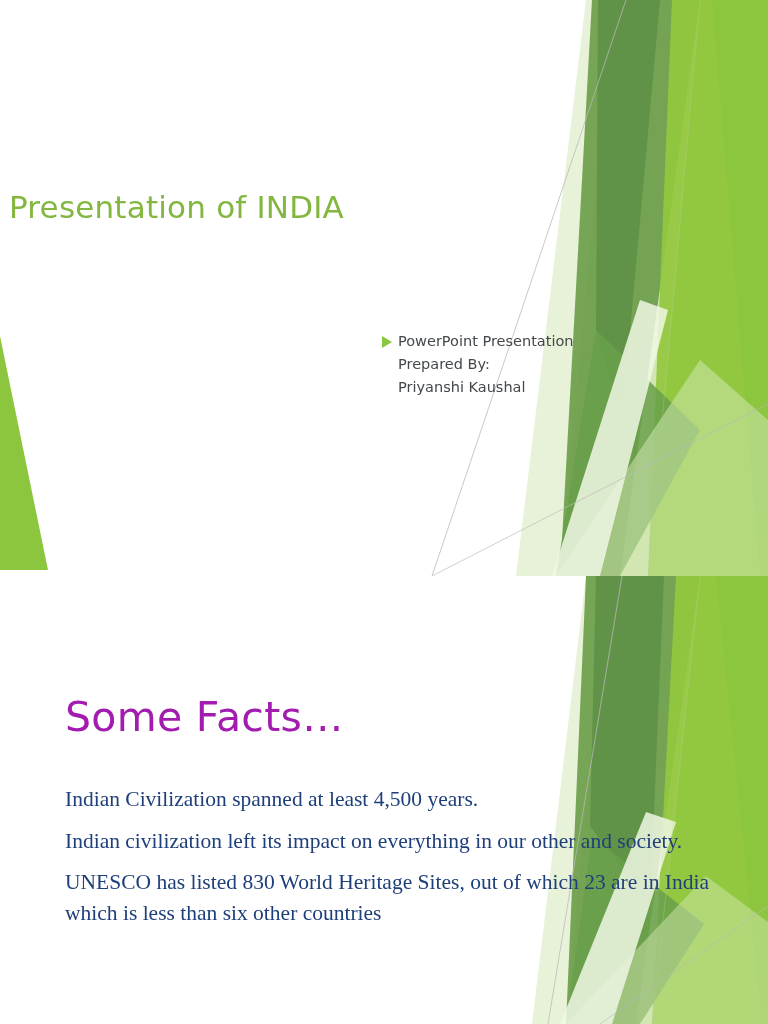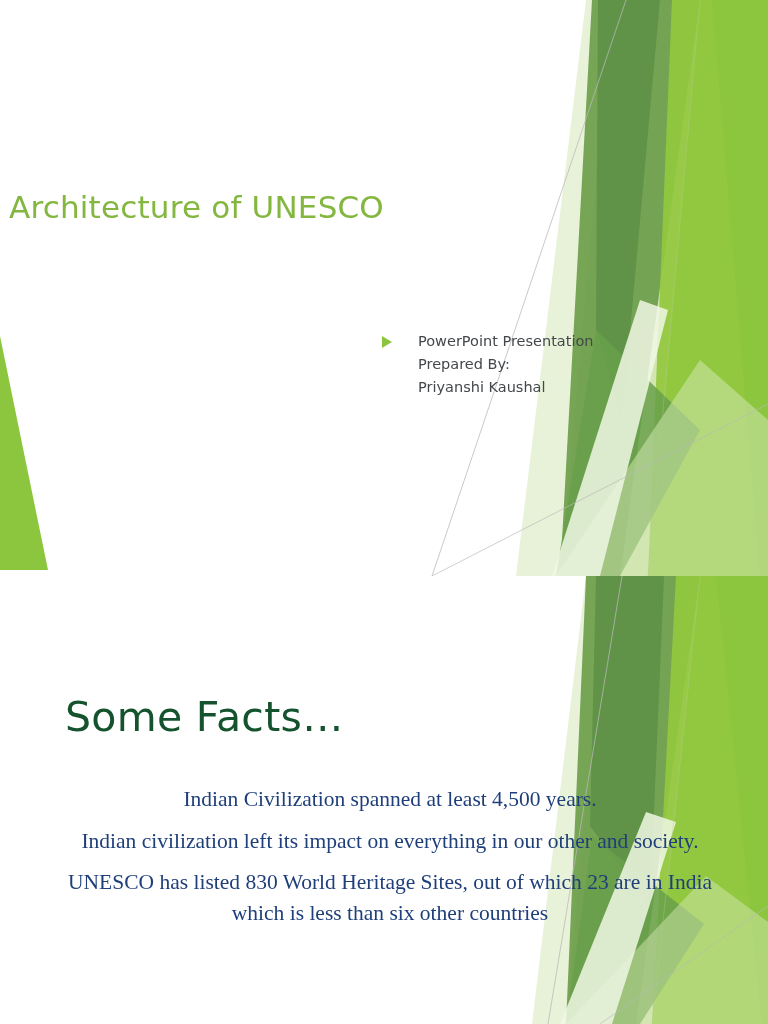--- a/index.html
+++ b/index.html
@@ -54,21 +54,21 @@
     white-space: nowrap;
   }
 
   .subtitle-block {
     position: absolute;
     left: 382px;
     top: 330px;
     width: 290px;
     display: flex;
     align-items: flex-start;
-    gap: 26px;
+    gap: 6px;
   }
   .bullet-tri {
     flex: 0 0 auto;
     margin-top: 6px;
     width: 0;
     height: 0;
     border-top: 6px solid transparent;
     border-bottom: 6px solid transparent;
     border-left: 10px solid #8CC63F;
   }
@@ -82,39 +82,39 @@
 
   
   .title-2 {
     position: absolute;
     left: 65px;
     top: 119px;
     font-family: "DejaVu Sans", sans-serif;
     font-size: 41px;
     font-weight: 400;
     line-height: 1.1;
-    color: #14532d;
+    color: #a21caf;
     letter-spacing: 0.3px;
     white-space: nowrap;
   }
 
   .body-list {
     position: absolute;
     left: 65px;
     top: 208px;
     width: 650px;
     list-style: none;
   }
   .body-list li {
     font-family: "Liberation Serif", "DejaVu Serif", serif;
     font-size: 21.5px;
     line-height: 1.42;
     color: #1F3F7A;
     margin-bottom: 11px;
-    text-align: center;
+    text-align: left;
   }
 </style>
 </head>
 <body>
 
 <div id="page">
 
   <section class="slide" id="slide-1">
 
     <svg class="deco-layer" viewBox="0 0 768 576" preserveAspectRatio="none">
@@ -137,21 +137,21 @@
 
       <polygon points="552,576 640,300 668,310 600,576" fill="#F0F7E4" opacity="0.85"></polygon>
 
       <line x1="626" y1="0" x2="432" y2="576" stroke="#B9B9B9" stroke-width="0.9" opacity="0.85"></line>
       <line x1="432" y1="576" x2="768" y2="404" stroke="#B9B9B9" stroke-width="0.9" opacity="0.75"></line>
       <line x1="700" y1="0" x2="648" y2="576" stroke="#AFCB8C" stroke-width="0.7" opacity="0.5"></line>
 
       <polygon points="0,336 0,570 48,570" fill="#8CC63F"></polygon>
     </svg>
 
-    <h1 class="title-1">Architecture of UNESCO</h1>
+    <h1 class="title-1">Presentation of INDIA</h1>
 
     <div class="subtitle-block">
       <span class="bullet-tri"></span>
       <div class="subtitle-lines">PowerPoint Presentation
 Prepared By:
 Priyanshi Kaushal</div>
     </div>
   </section>
 
   <section class="slide" id="slide-2">

